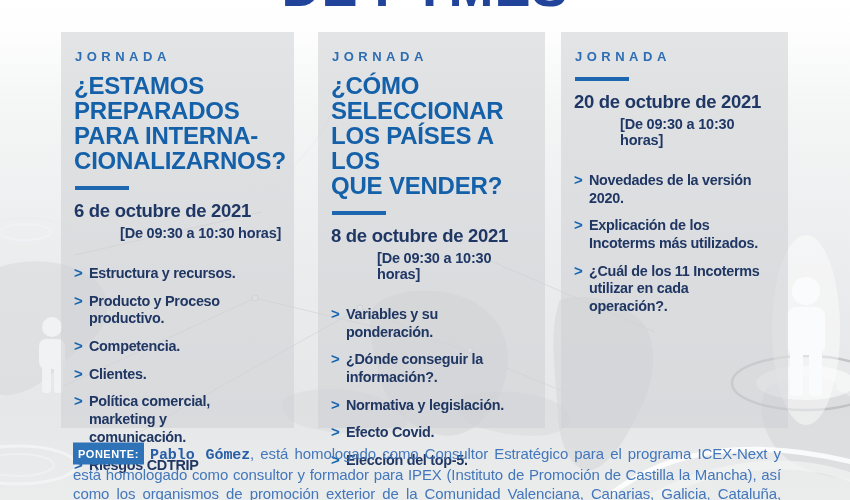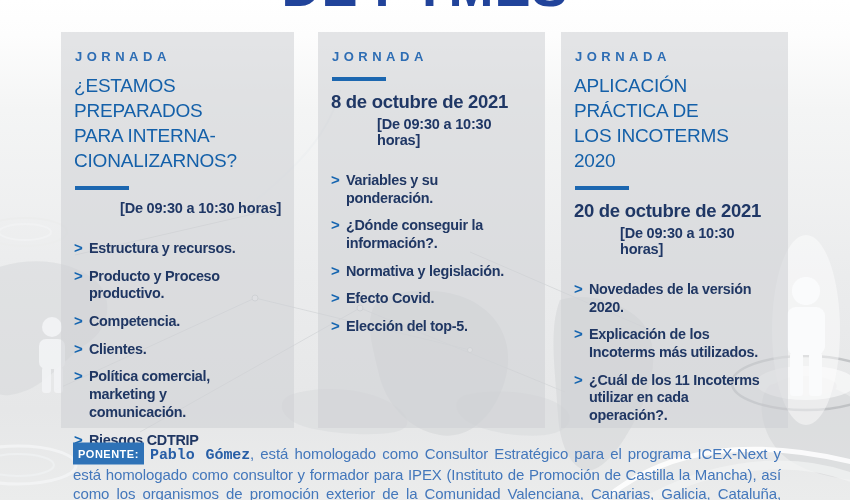--- a/index.html
+++ b/index.html
@@ -20,21 +20,21 @@
     padding:15px 12px 0 13px;
   }
   .card-1{left:61px;width:233px;}
   .card-2{left:318px;width:227px;}
   .card-3{left:561px;width:227px;}
   .jornada-label{
     font-size:13px;font-weight:700;letter-spacing:4.5px;
     color:#2d6db4;margin:2px 0 9px 1px;
   }
   .card-title{
-    margin:0;font-size:19px;font-weight:400;line-height:25px;
+    margin:0;font-size:24px;font-weight:700;line-height:25px;
     color:#1460a9;letter-spacing:-0.2px;white-space:pre-line;
   }
   .rule{width:54px;height:4px;background:#1c67b0;margin:13px 0 10px 1px;border:0;}
   .card-date{font-size:18.5px;font-weight:800;letter-spacing:-0.3px;color:#1f3765;}
   .card-time{font-size:14.5px;font-weight:700;color:#1f3765;margin-top:3px;letter-spacing:-0.2px;padding-left:46px;}
   .bullets{list-style:none;margin:23px 0 0;padding:0;}
   .bullets li{
     display:flex;gap:6px;margin-bottom:10px;
     font-size:15px;font-weight:700;color:#203763;line-height:1.18;
   }
@@ -112,20 +112,21 @@
 
   <div class="top-title">DE PYMES</div>
 
   <section class="card card-1">
     <div class="jornada-label">JORNADA</div>
     <h2 class="card-title">¿ESTAMOS
 PREPARADOS
 PARA INTERNA-
 CIONALIZARNOS?</h2>
     <div class="rule"></div>
+    <div class="card-date">6 de octubre de 2021</div>
     <div class="card-time">[De 09:30 a 10:30 horas]</div>
     <ul class="bullets">
       <li>
           <span class="chev">&gt;</span>
           <span class="bullet-text">Estructura y recursos.</span>
         </li>
       <li>
           <span class="chev">&gt;</span>
           <span class="bullet-text">Producto y Proceso productivo.</span>
         </li>
@@ -144,20 +145,24 @@
         </li>
       <li>
           <span class="chev">&gt;</span>
           <span class="bullet-text">Riesgos CDTRIP</span>
         </li>
     </ul>
   </section>
 
   <section class="card card-2">
     <div class="jornada-label">JORNADA</div>
+    <h2 class="card-title">¿CÓMO
+SELECCIONAR
+LOS PAÍSES A LOS
+QUE VENDER?</h2>
     <div class="rule"></div>
     <div class="card-date">8 de octubre de 2021</div>
     <div class="card-time">[De 09:30 a 10:30 horas]</div>
     <ul class="bullets">
       <li>
           <span class="chev">&gt;</span>
           <span class="bullet-text">Variables y su ponderación.</span>
         </li>
       <li>
           <span class="chev">&gt;</span>
@@ -174,24 +179,20 @@
         </li>
       <li>
           <span class="chev">&gt;</span>
           <span class="bullet-text">Elección del top-5.</span>
         </li>
     </ul>
   </section>
 
   <section class="card card-3">
     <div class="jornada-label">JORNADA</div>
-    <h2 class="card-title">APLICACIÓN
-PRÁCTICA DE
-LOS INCOTERMS
-2020</h2>
     <div class="rule"></div>
     <div class="card-date">20 de octubre de 2021</div>
     <div class="card-time">[De 09:30 a 10:30 horas]</div>
     <ul class="bullets">
       <li>
           <span class="chev">&gt;</span>
           <span class="bullet-text">Novedades de la versión
 2020.</span>
         </li>
       <li>

